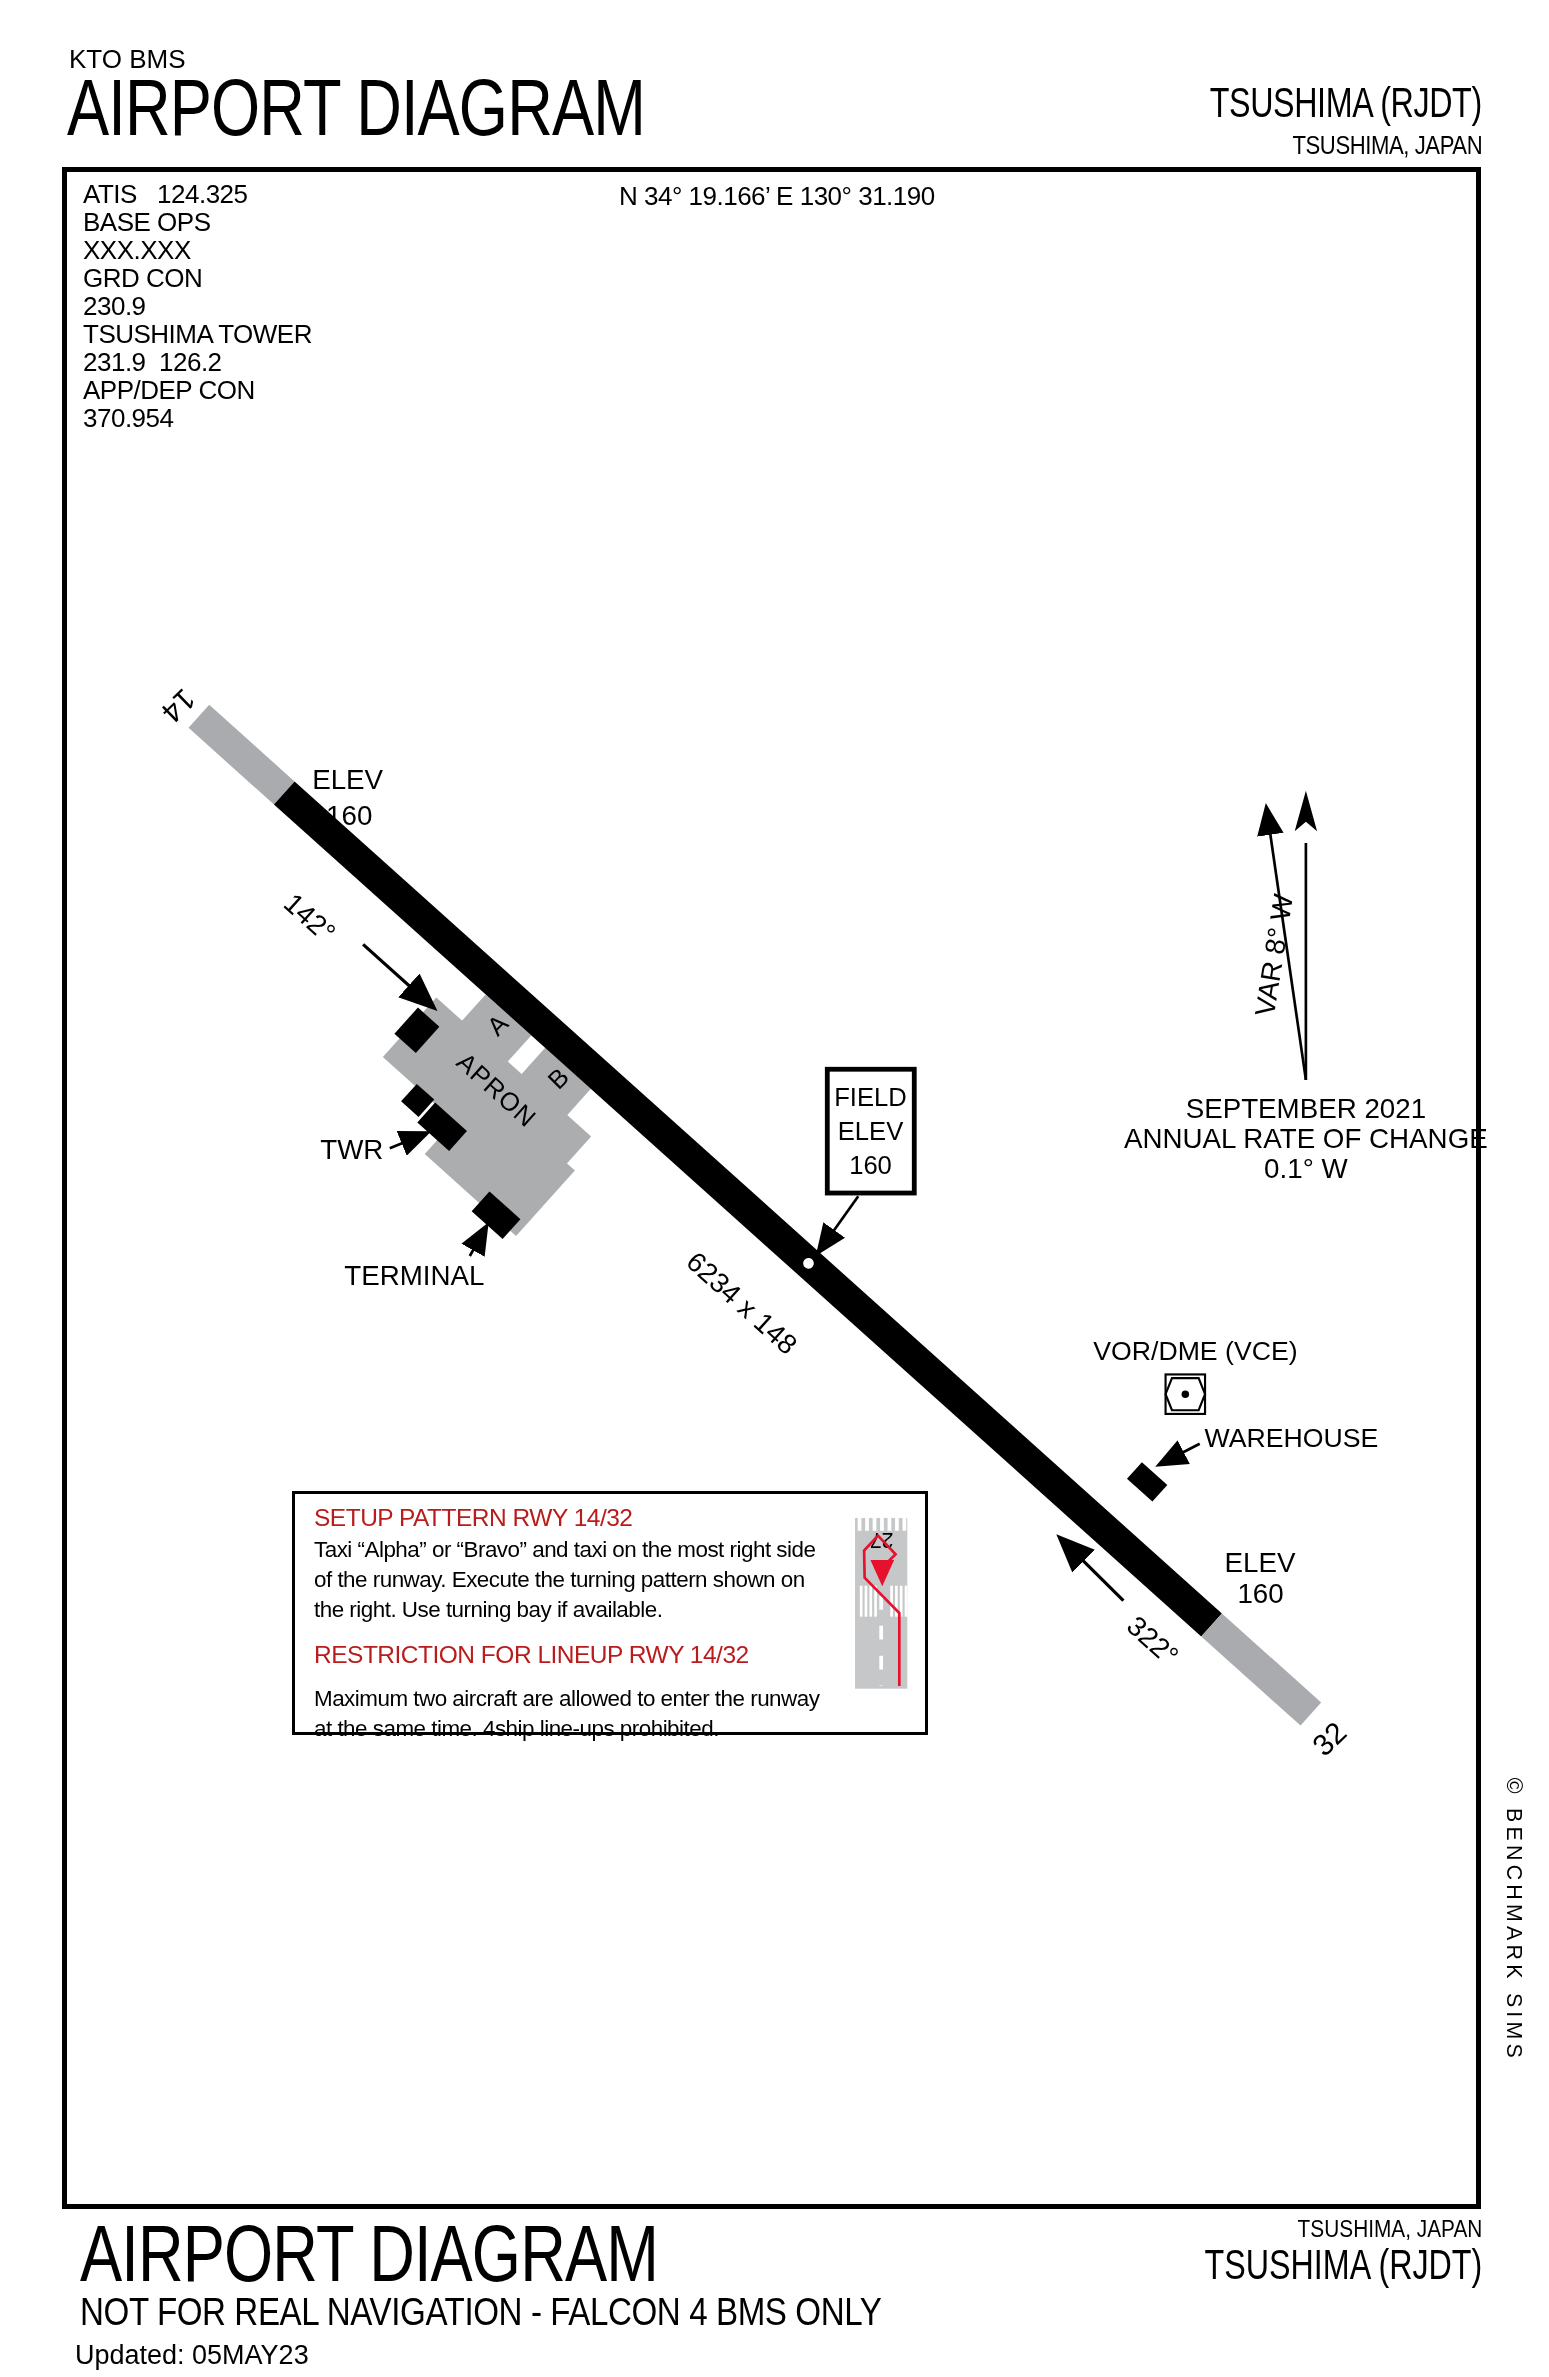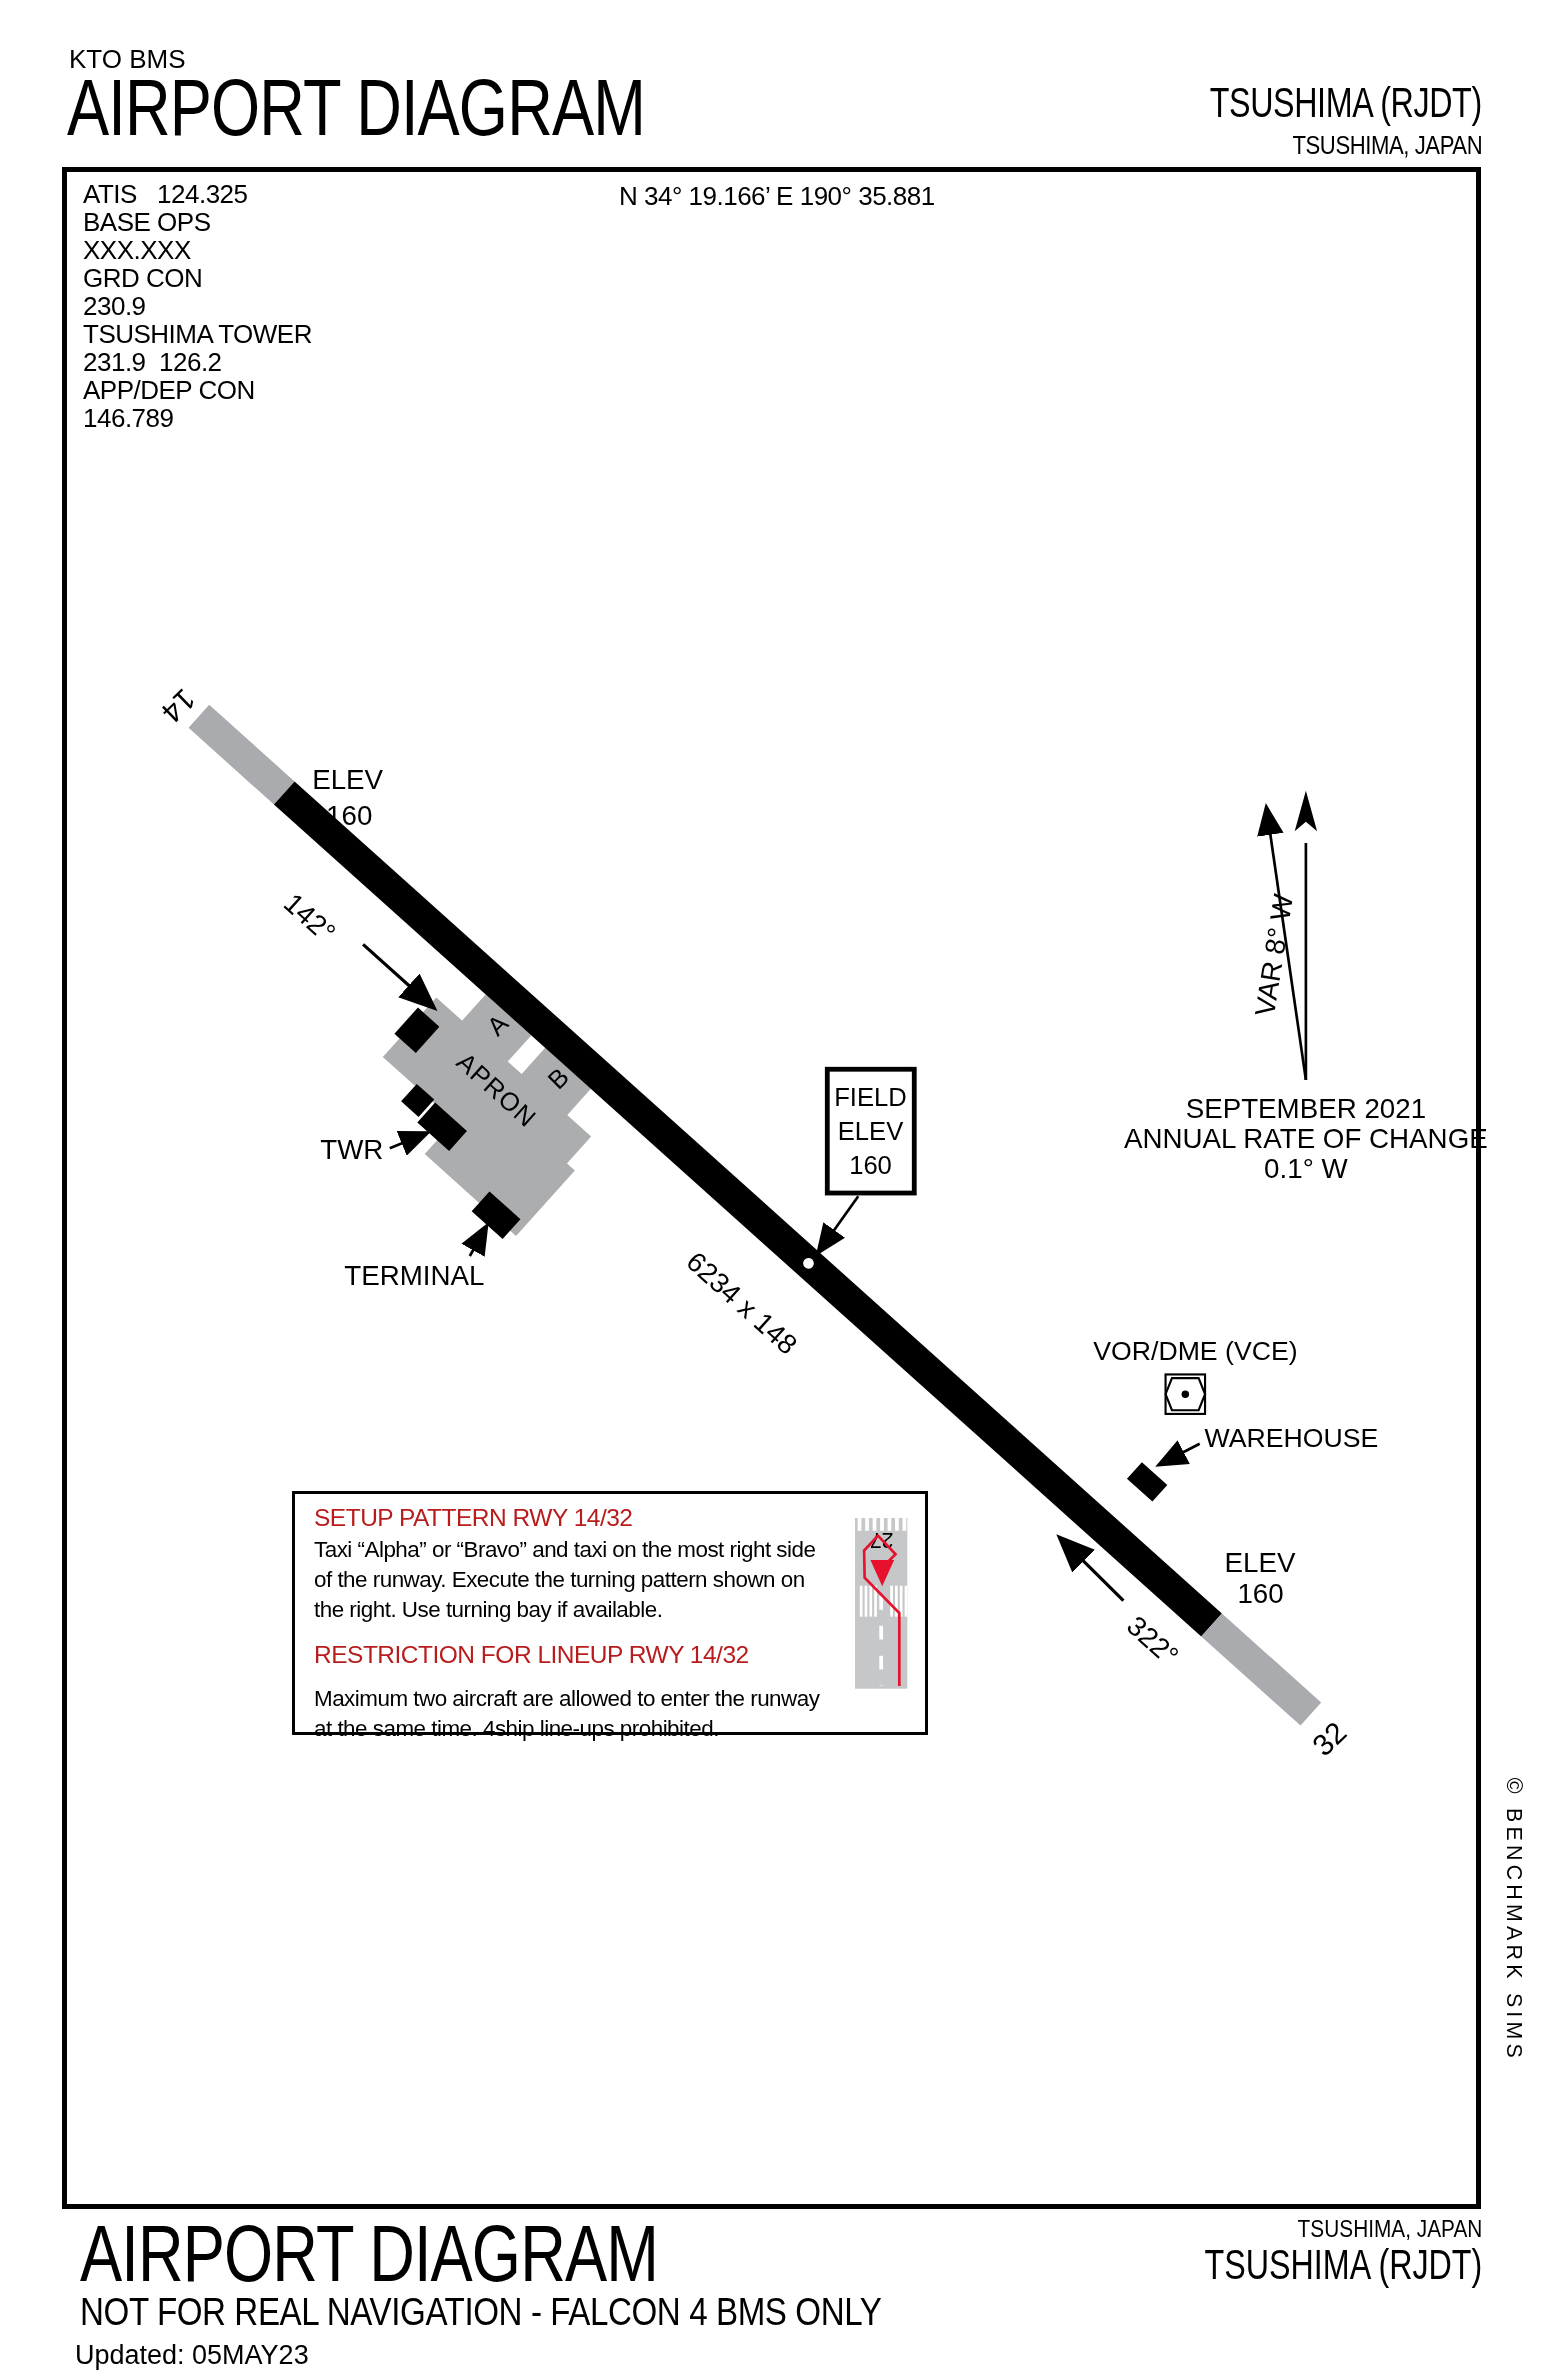--- a/index.html
+++ b/index.html
@@ -143,32 +143,32 @@
     </g>
 
     <text x="2824" y="3332" font-size="40" letter-spacing="8" transform="rotate(90 2824 3332)">© BENCHMARK SIMS</text>
   </svg>
 
   <div id="kto" class="abs">KTO BMS</div>
   <div id="title-top" class="abs cond80">AIRPORT DIAGRAM</div>
   <div id="apt-name-top" class="abs condR75">TSUSHIMA (RJDT)</div>
   <div id="apt-loc-top" class="abs condR85">TSUSHIMA, JAPAN</div>
 
-  <div id="coords" class="abs">N 34° 19.166’ E 190° 35.881</div>
+  <div id="coords" class="abs">N 34° 19.166’ E 130° 31.190</div>
 
   <div id="comm" class="abs">
     <div class="pre">ATIS   124.325</div>
     <div class="pre">BASE OPS</div>
     <div class="pre">XXX.XXX</div>
     <div class="pre">GRD CON</div>
     <div class="pre">230.9</div>
     <div class="pre">TSUSHIMA TOWER</div>
     <div class="pre">231.9  126.2</div>
     <div class="pre">APP/DEP CON</div>
-    <div class="pre">146.789</div>
+    <div class="pre">370.954</div>
   </div>
 
   <div id="notes" class="abs">
     <div id="setup-title" class="note-title">SETUP PATTERN RWY 14/32</div>
     <div id="setup-body" class="note-body">Taxi “Alpha” or “Bravo” and taxi on the most right side of the runway. Execute the turning pattern shown on the right. Use turning bay if available.</div>
     <div id="restr-title" class="note-title">RESTRICTION FOR LINEUP RWY 14/32</div>
     <div id="restr-body" class="note-body">Maximum two aircraft are allowed to enter the runway at the same time. 4ship line-ups prohibited.</div>
   </div>
 
   <div id="f-title" class="abs cond80">AIRPORT DIAGRAM</div>

